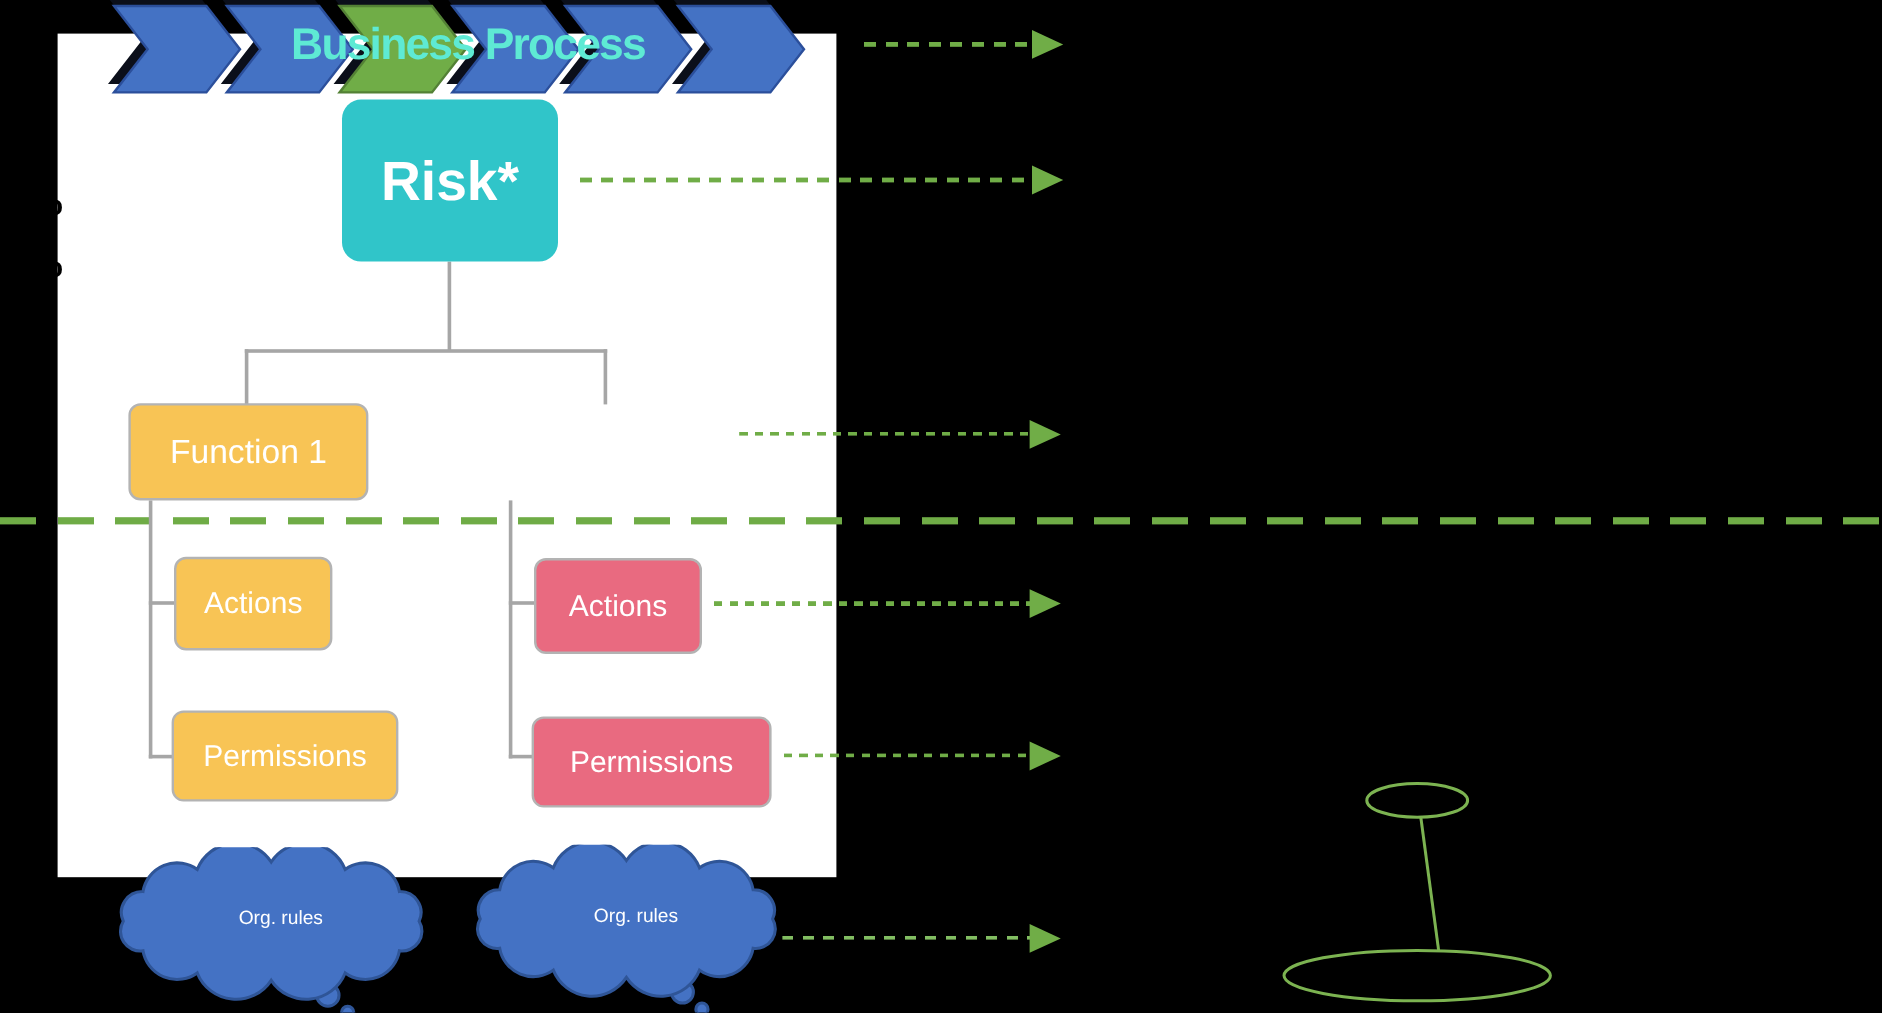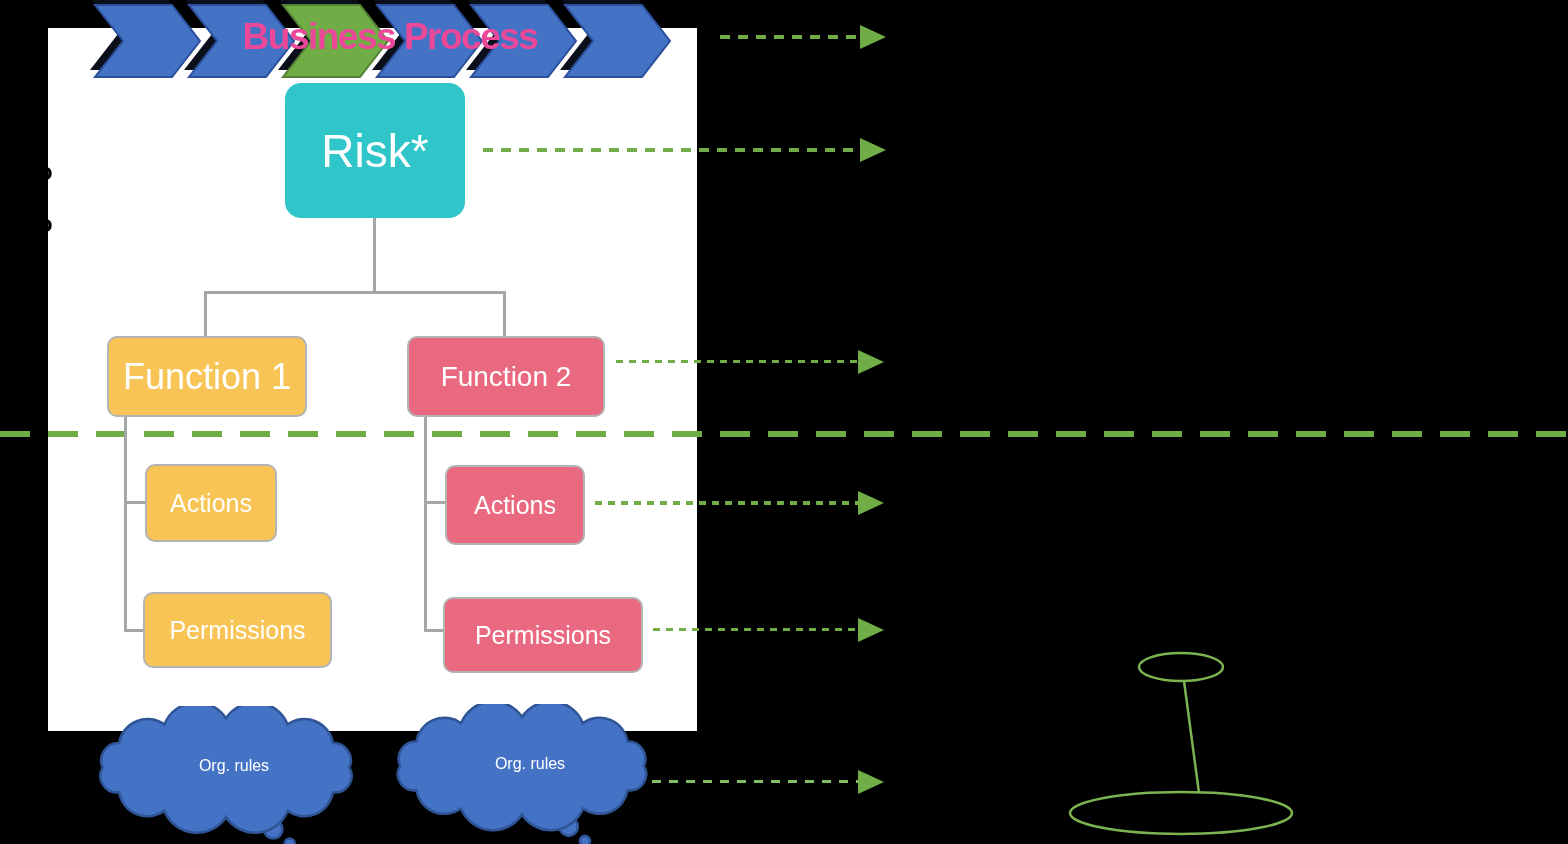--- a/index.html
+++ b/index.html
@@ -4,32 +4,32 @@
 <style>
   html,body{margin:0;padding:0;background:#000;}
   .stage{position:relative;width:1568px;height:844px;background:#000;overflow:hidden;
          font-family:"Liberation Sans",sans-serif;}
   .slide{position:absolute;left:48px;top:28px;width:649px;height:703px;background:#ffffff;}
 
   
   .banner{position:absolute;left:95px;top:0;width:580px;height:82px;}
   .banner svg{position:absolute;left:0;top:0;overflow:visible;}
   .banner-label{position:absolute;left:110px;top:16px;width:370px;text-align:center;
-    font-size:37px;font-weight:700;color:#ec4899;letter-spacing:-1.5px;white-space:nowrap;}
+    font-size:37px;font-weight:700;color:#5eead4;letter-spacing:-1.5px;white-space:nowrap;}
 
   
   .bullet{position:absolute;left:38px;color:#000;font-size:24px;font-weight:700;line-height:24px;}
   .b1{top:160px;} .b2{top:212px;}
 
   
   .box{position:absolute;display:flex;align-items:center;justify-content:center;
        color:#fff;border-radius:10px;box-sizing:border-box;border:2px solid #b3b3b3;}
   .risk{left:285px;top:83px;width:180px;height:135px;background:#30C5C9;border:none;
-        border-radius:16px;font-size:46px;font-weight:400;}
-  .f1{left:107px;top:336px;width:200px;height:81px;background:#F8C455;font-size:36px;}
+        border-radius:16px;font-size:46px;font-weight:700;}
+  .f1{left:107px;top:336px;width:200px;height:81px;background:#F8C455;font-size:28px;}
   .f2{left:407px;top:336px;width:198px;height:81px;background:#E96A80;font-size:28px;}
   .a1{left:145px;top:464px;width:132px;height:78px;background:#F8C455;font-size:25px;}
   .p1{left:143px;top:592px;width:189px;height:76px;background:#F8C455;font-size:25px;}
   .a2{left:445px;top:465px;width:140px;height:80px;background:#E96A80;font-size:25px;}
   .p2{left:443px;top:597px;width:200px;height:76px;background:#E96A80;font-size:25px;}
 
   
   .conn{position:absolute;background:#A6A6A6;}
 
   
@@ -98,21 +98,20 @@
   <div class="conn" style="left:503px;top:291px;width:3px;height:46px;"></div>
   <div class="conn" style="left:124px;top:417px;width:3px;height:215px;"></div>
   <div class="conn" style="left:124px;top:501px;width:22px;height:3px;"></div>
   <div class="conn" style="left:124px;top:629px;width:22px;height:3px;"></div>
   <div class="conn" style="left:424px;top:417px;width:3px;height:215px;"></div>
   <div class="conn" style="left:424px;top:501px;width:22px;height:3px;"></div>
   <div class="conn" style="left:424px;top:629px;width:22px;height:3px;"></div>
 
   <div class="box risk">Risk*</div>
   <div class="box f1">Function 1</div>
-  <div class="box f2">Function 2</div>
   <div class="box a1">Actions</div>
   <div class="box p1">Permissions</div>
   <div class="box a2">Actions</div>
   <div class="box p2">Permissions</div>
 
   <div class="arrow-line aL1"></div>
   <div class="arrow-head aH1"></div>
   <div class="arrow-line aL2"></div>
   <div class="arrow-head aH2"></div>
   <div class="arrow-line fine aL3"></div>

